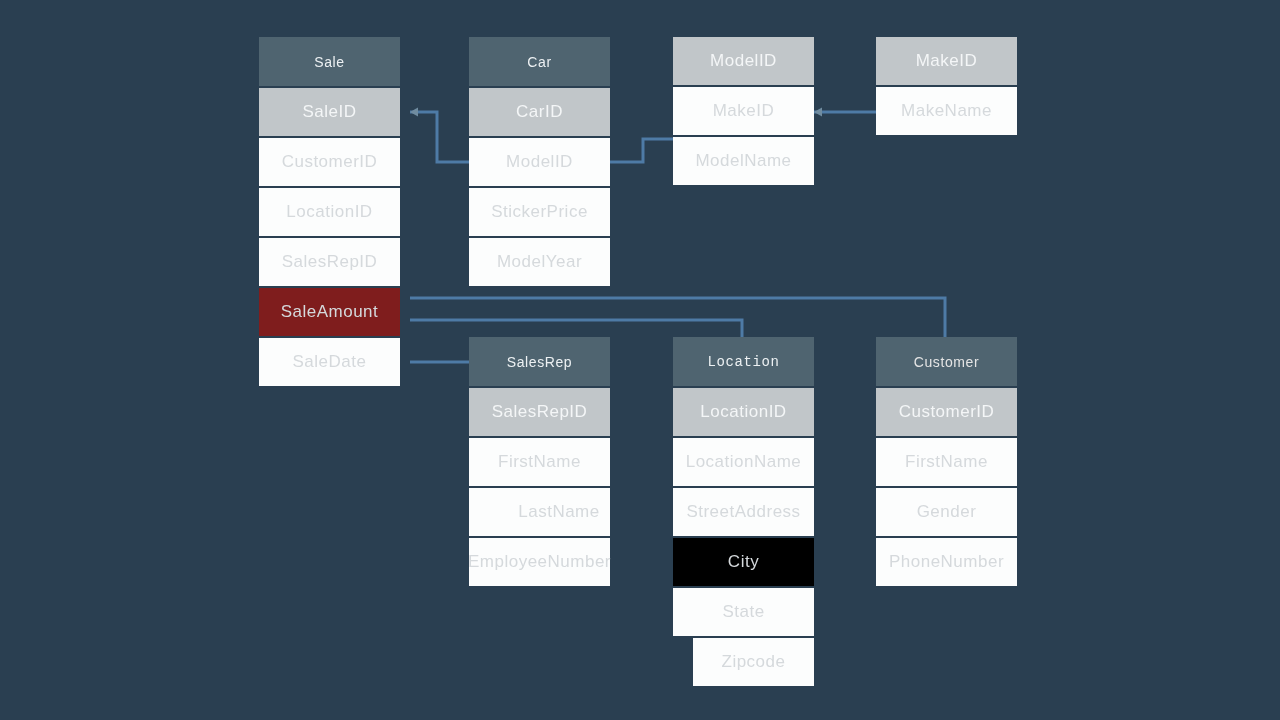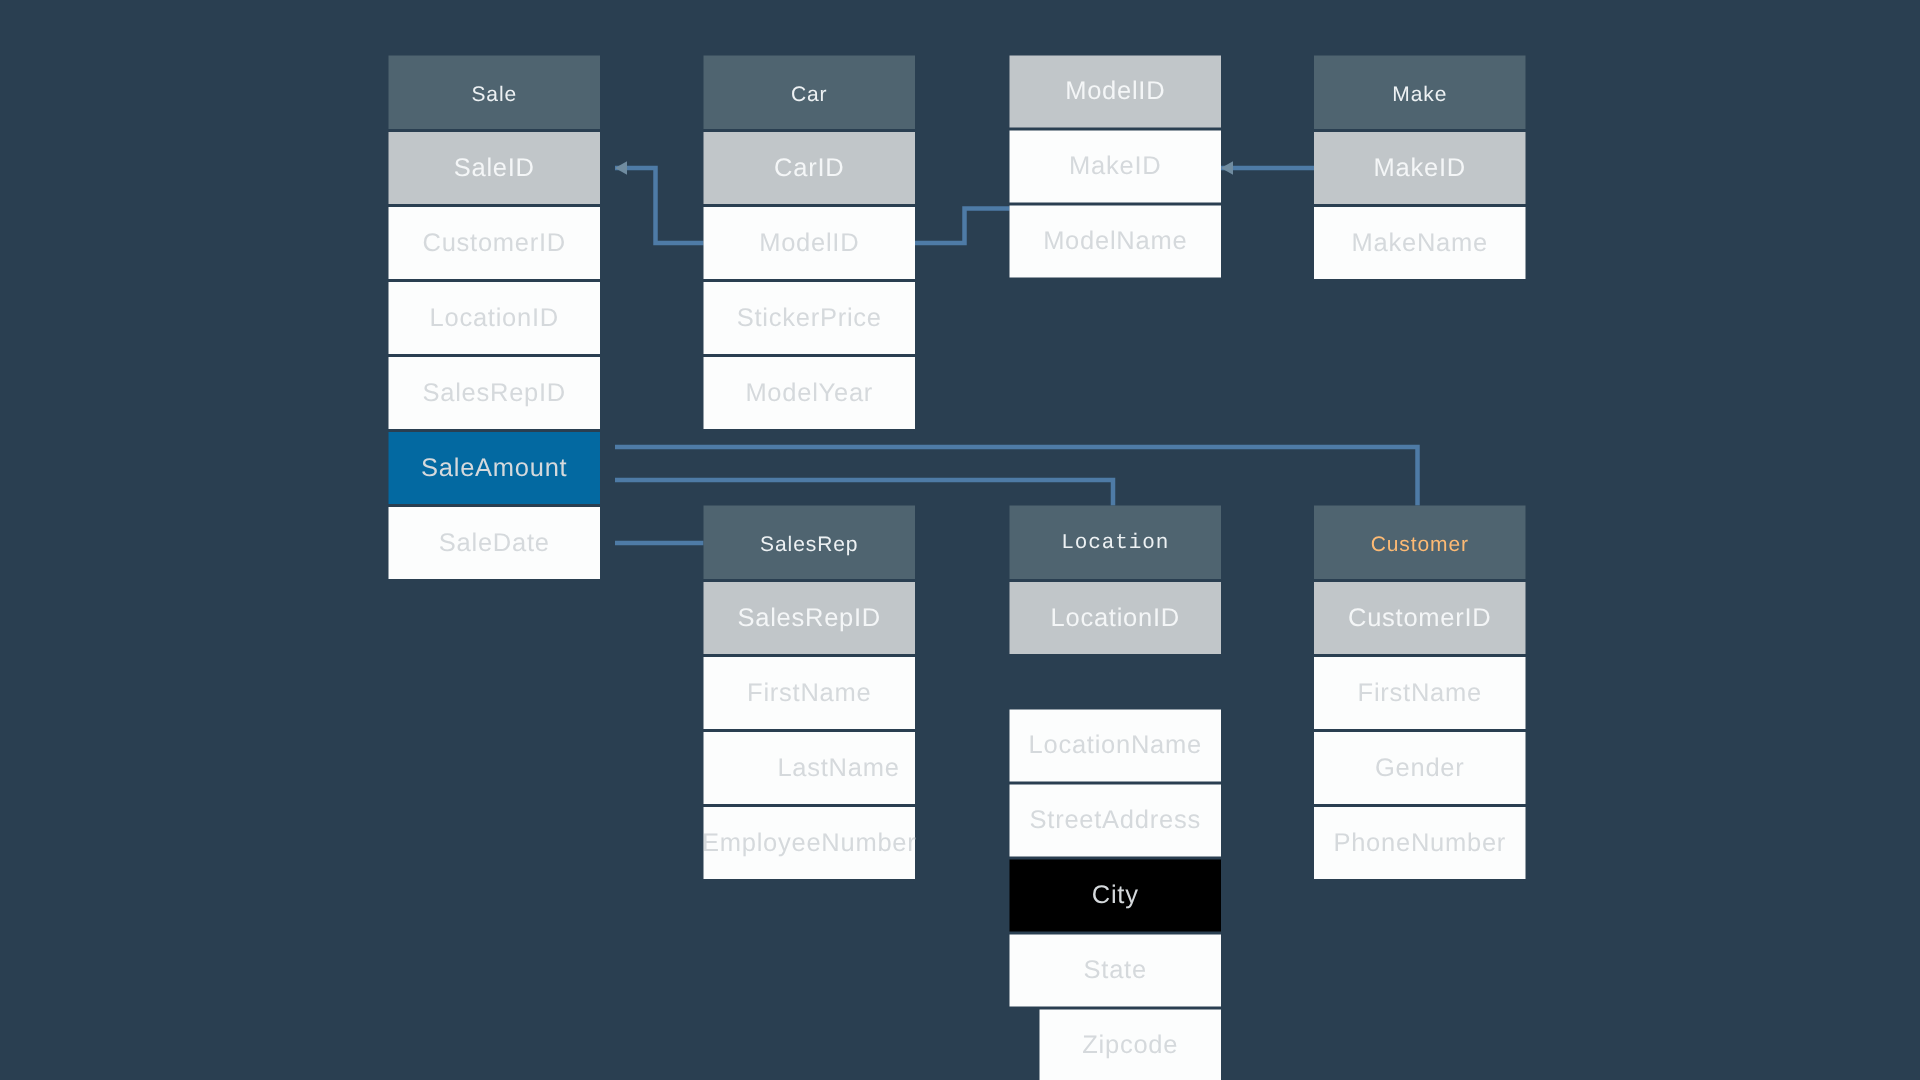--- a/index.html
+++ b/index.html
@@ -60,57 +60,56 @@
       <path d="M 410 112 L 418 107.5 L 418 116.5 Z" fill="#708ca0"></path>
       <path d="M 814 112 L 822 107.5 L 822 116.5 Z" fill="#708ca0"></path>
     </svg>
   <div id="tables-layer">
       <div class="db-table" style="left: 259px; top: 37px; width: 141px;">
         <div class="tbl-header" style="background: rgb(79, 100, 112); color: rgb(237, 241, 243);">Sale</div>
         <div class="tbl-row" style="background: rgb(193, 198, 201); color: rgb(244, 246, 247);">SaleID</div>
         <div class="tbl-row" style="background: rgb(252, 253, 253); color: rgb(213, 217, 220);">CustomerID</div>
         <div class="tbl-row" style="background: rgb(252, 253, 253); color: rgb(213, 217, 220);">LocationID</div>
         <div class="tbl-row" style="background: rgb(252, 253, 253); color: rgb(213, 217, 220);">SalesRepID</div>
-        <div class="tbl-row" style="background: #0369a1; color: rgb(213, 217, 220);">SaleAmount</div>
+        <div class="tbl-row" style="background: #7f1d1d; color: rgb(213, 217, 220);">SaleAmount</div>
         <div class="tbl-row" style="background: rgb(252, 253, 253); color: rgb(213, 217, 220);">SaleDate</div>
       </div>
       <div class="db-table" style="left: 469px; top: 37px; width: 141px;">
         <div class="tbl-header" style="background: rgb(79, 100, 112); color: rgb(237, 241, 243);">Car</div>
         <div class="tbl-row" style="background: rgb(193, 198, 201); color: rgb(244, 246, 247);">CarID</div>
         <div class="tbl-row" style="background: rgb(252, 253, 253); color: rgb(213, 217, 220);">ModelID</div>
         <div class="tbl-row" style="background: rgb(252, 253, 253); color: rgb(213, 217, 220);">StickerPrice</div>
         <div class="tbl-row" style="background: rgb(252, 253, 253); color: rgb(213, 217, 220);">ModelYear</div>
       </div>
       <div class="db-table" style="left: 673px; top: 37px; width: 141px;">
         <div class="tbl-row" style="background: rgb(193, 198, 201); color: rgb(244, 246, 247);">ModelID</div>
         <div class="tbl-row" style="background: rgb(252, 253, 253); color: rgb(213, 217, 220);">MakeID</div>
         <div class="tbl-row" style="background: rgb(252, 253, 253); color: rgb(213, 217, 220);">ModelName</div>
       </div>
       <div class="db-table" style="left: 876px; top: 37px; width: 141px;">
-        <div class="tbl-header" style="background: rgb(79, 100, 112); color: rgb(237, 241, 243);">Make</div>
         <div class="tbl-row" style="background: rgb(193, 198, 201); color: rgb(244, 246, 247);">MakeID</div>
         <div class="tbl-row" style="background: rgb(252, 253, 253); color: rgb(213, 217, 220);">MakeName</div>
       </div>
       <div class="db-table" style="left: 469px; top: 337px; width: 141px;">
         <div class="tbl-header" style="background: rgb(79, 100, 112); color: rgb(237, 241, 243);">SalesRep</div>
         <div class="tbl-row" style="background: rgb(193, 198, 201); color: rgb(244, 246, 247);">SalesRepID</div>
         <div class="tbl-row" style="background: rgb(252, 253, 253); color: rgb(213, 217, 220);">FirstName</div>
         <div class="tbl-row" style="background: rgb(252, 253, 253); color: rgb(213, 217, 220); padding-left: 39px;">LastName</div>
         <div class="tbl-row" style="background: rgb(252, 253, 253); color: rgb(213, 217, 220);">EmployeeNumber</div>
       </div>
       <div class="db-table" style="left: 673px; top: 337px; width: 141px;">
         <div class="tbl-header" style="background: rgb(79, 100, 112); color: rgb(237, 241, 243); font-family: Liberation Mono, monospace;">Location</div>
         <div class="tbl-row" style="background: rgb(193, 198, 201); color: rgb(244, 246, 247);">LocationID</div>
-        <div class="tbl-row" style="background: rgb(252, 253, 253); color: rgb(213, 217, 220); margin-top: 35px;">LocationName</div>
+        <div class="tbl-row" style="background: rgb(252, 253, 253); color: rgb(213, 217, 220);">LocationName</div>
         <div class="tbl-row" style="background: rgb(252, 253, 253); color: rgb(213, 217, 220);">StreetAddress</div>
         <div class="tbl-row" style="background: #000000; color: rgb(213, 217, 220);">City</div>
         <div class="tbl-row" style="background: rgb(252, 253, 253); color: rgb(213, 217, 220);">State</div>
         <div class="tbl-row" style="background: rgb(252, 253, 253); color: rgb(213, 217, 220); margin-left: 20px;">Zipcode</div>
       </div>
       <div class="db-table" style="left: 876px; top: 337px; width: 141px;">
-        <div class="tbl-header" style="background: rgb(79, 100, 112); color: #fdba74;">Customer</div>
+        <div class="tbl-header" style="background: rgb(79, 100, 112); color: #e5e5e5;">Customer</div>
         <div class="tbl-row" style="background: rgb(193, 198, 201); color: rgb(244, 246, 247);">CustomerID</div>
         <div class="tbl-row" style="background: rgb(252, 253, 253); color: rgb(213, 217, 220);">FirstName</div>
         <div class="tbl-row" style="background: rgb(252, 253, 253); color: rgb(213, 217, 220);">Gender</div>
         <div class="tbl-row" style="background: rgb(252, 253, 253); color: rgb(213, 217, 220);">PhoneNumber</div>
       </div>
     </div>
 </div>
 
 </body></html>

